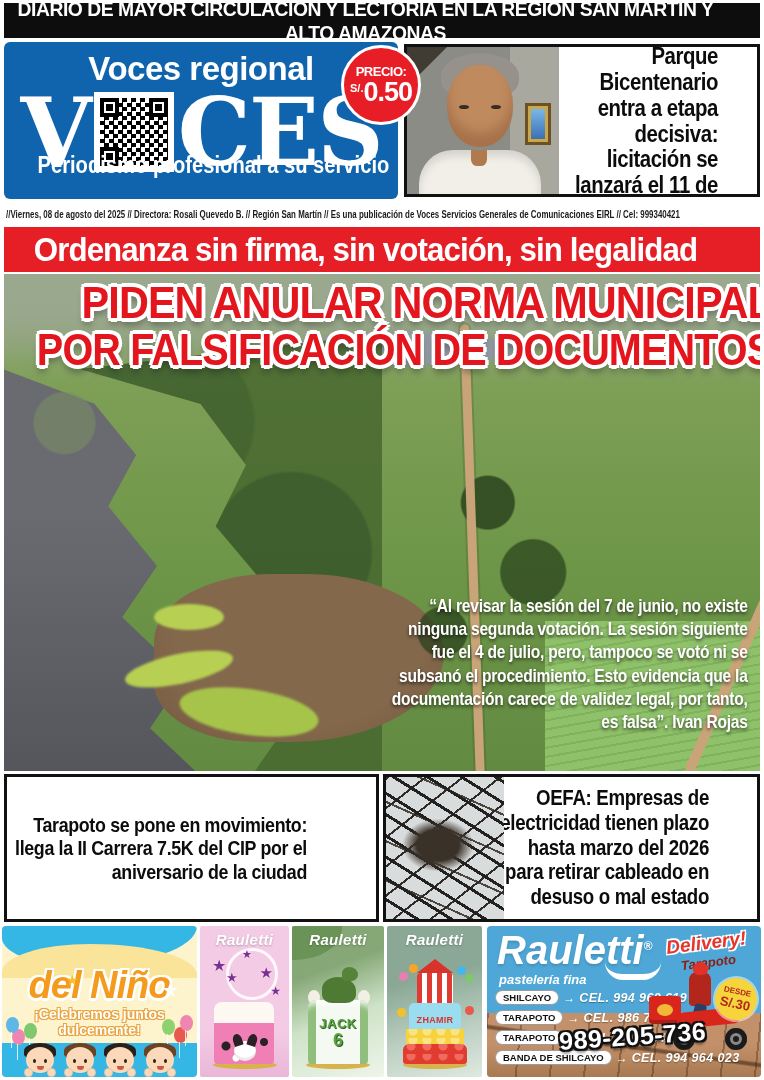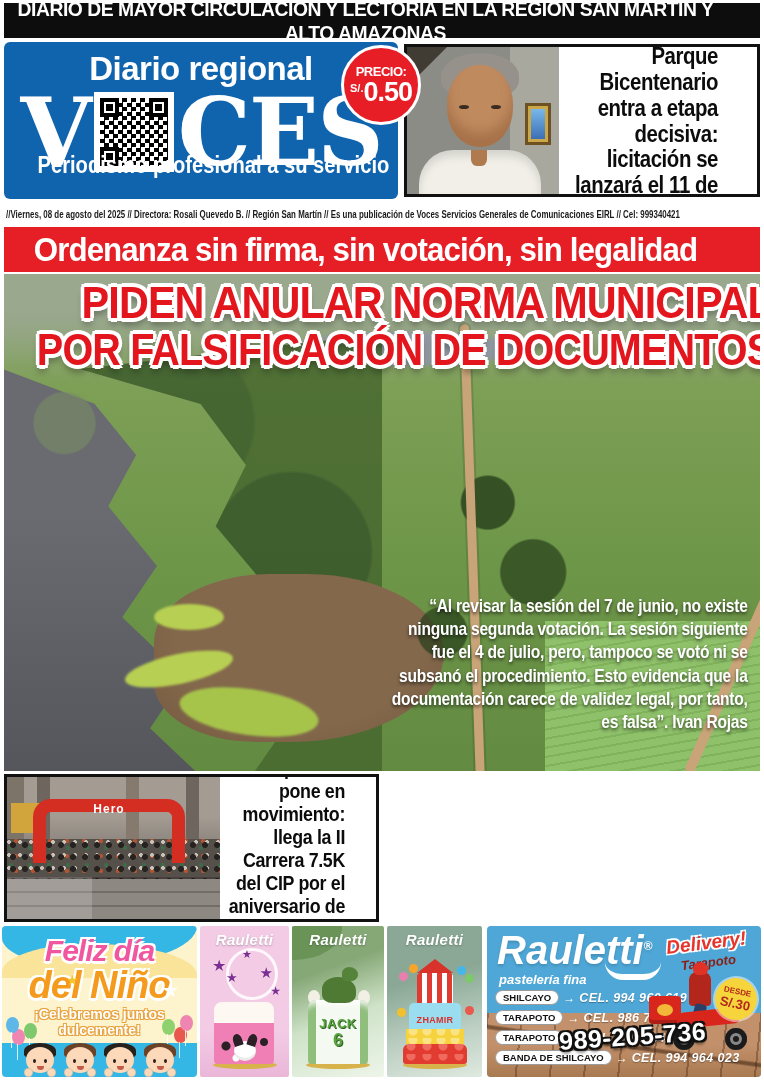--- a/index.html
+++ b/index.html
@@ -296,21 +296,21 @@
 </head>
 <body>
 
 <div class="page">
 
   <div class="top-banner">
     <div class="txt cx92">DIARIO DE MAYOR CIRCULACIÓN Y LECTORÍA EN LA REGIÓN SAN MARTÍN Y ALTO AMAZONAS</div>
   </div>
 
   <div class="masthead">
-    <div class="kicker">Diario regional</div>
+    <div class="kicker">Voces regional</div>
     <div class="voces">
       <span class="letter">V</span>
       <span class="qr">
         <span class="mod"></span>
         <span class="f f1"></span>
         <span class="f f2"></span>
         <span class="f f3"></span>
       </span>
       <span class="letter">CES</span>
     </div>
@@ -366,40 +366,36 @@
     <div class="main-headline">
       <div class="line cx92">PIDEN ANULAR NORMA MUNICIPAL</div>
       <div class="line cx88">POR FALSIFICACIÓN DE DOCUMENTOS</div>
     </div>
     <div class="main-quote">
       <div class="txt cx82r">“Al revisar la sesión del 7 de junio, no existe ninguna segunda votación. La sesión siguiente fue el 4 de julio, pero, tampoco se votó ni se subsanó el procedimiento. Esto evidencia que la documentación carece de validez legal, por tanto, es falsa”. Ivan Rojas</div>
     </div>
   </div>
 
   <div class="story-box story-left">
-    <div class="m-photo">
-      <div class="m-bldg"></div>
-      <div class="m-yellow"></div>
-      <div class="m-crowd"></div>
-      <div class="m-road"></div>
-      <div class="m-arch">
-        <div class="lbl">Hero</div>
-      </div>
-    </div>
     <div class="sb-head">
       <div class="txt cx85r">Tarapoto se pone en movimiento: llega la II Carrera 7.5K del CIP por el aniversario de la ciudad</div>
     </div>
   </div>
 
+  <div class="story-box story-right">
+    <div class="c-photo"></div>
+    <div class="sb-head">
+      <div class="txt cx85r">OEFA: Empresas de electricidad tienen plazo hasta marzo del 2026 para retirar cableado en desuso o mal estado</div>
+    </div>
+  </div>
 
   <div class="ad ad-kids">
     <div class="k-top"></div>
     <div class="k-sand"></div>
     <div class="k-bottom"></div>
-    <div class="k-l1">Feliz día</div>
     <div class="k-l2">del Niño</div>
     <div class="k-star s1">★</div>
     <div class="k-star s2">★</div>
     <div class="k-tag">¡Celebremos juntos dulcemente!</div>
     <div class="balloon b1"></div>
     <div class="balloon b2"></div>
     <div class="balloon b3"></div>
     <div class="balloon b4"></div>
     <div class="balloon b5"></div>
     <div class="balloon b6"></div>

